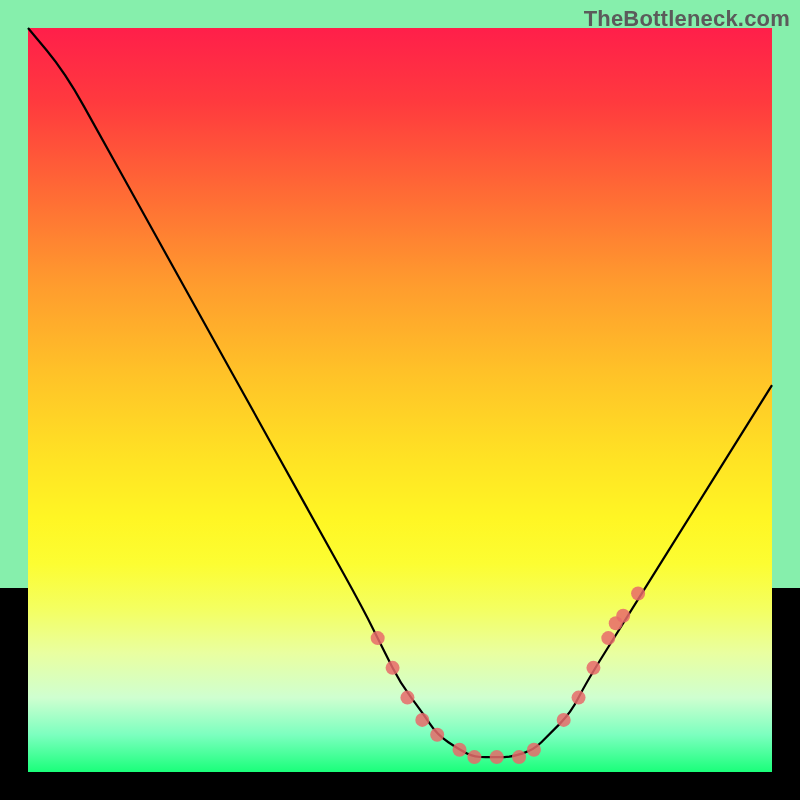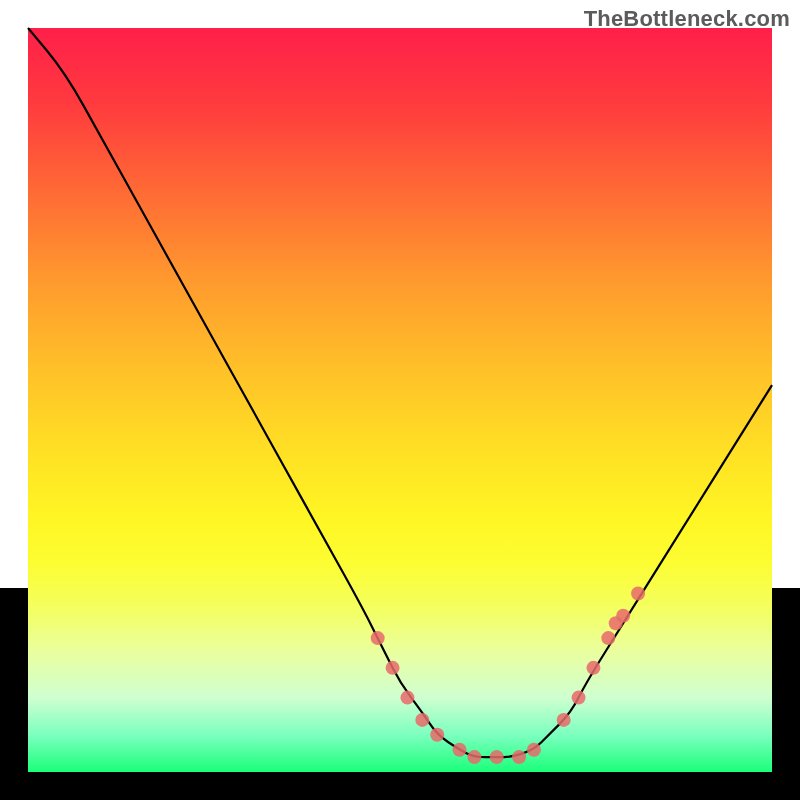--- a/index.html
+++ b/index.html
@@ -1,21 +1,21 @@
 <!DOCTYPE html>
 <html><head>
 <meta charset="utf-8">
 <style>
   * { margin: 0; padding: 0; box-sizing: border-box; }
   html, body { width: 800px; height: 800px; background: #000; overflow: hidden; }
   .container {
     position: relative;
     width: 800px;
     height: 588px;
-    background: #ffffff;
+    background: #86efac;
   }
   .watermark {
     position: absolute;
     top: 6px;
     right: 10px;
     font-family: Arial, Helvetica, sans-serif;
     font-size: 22px;
     font-weight: 600;
     color: #5b5b5b;
     letter-spacing: 0.2px;

